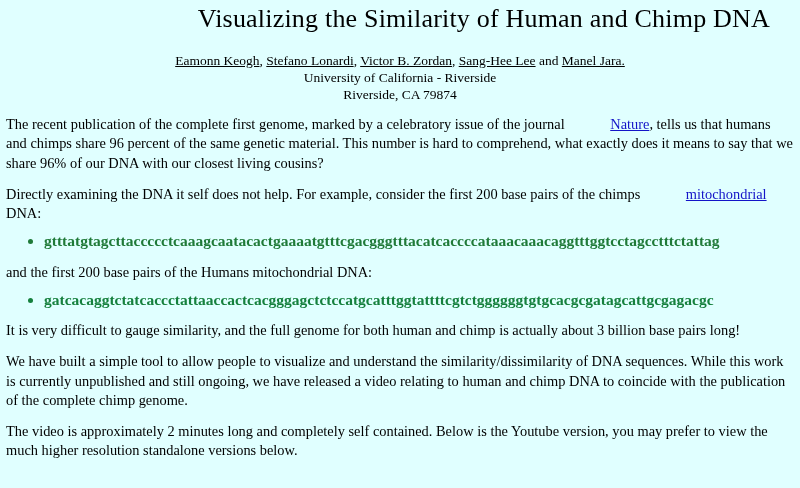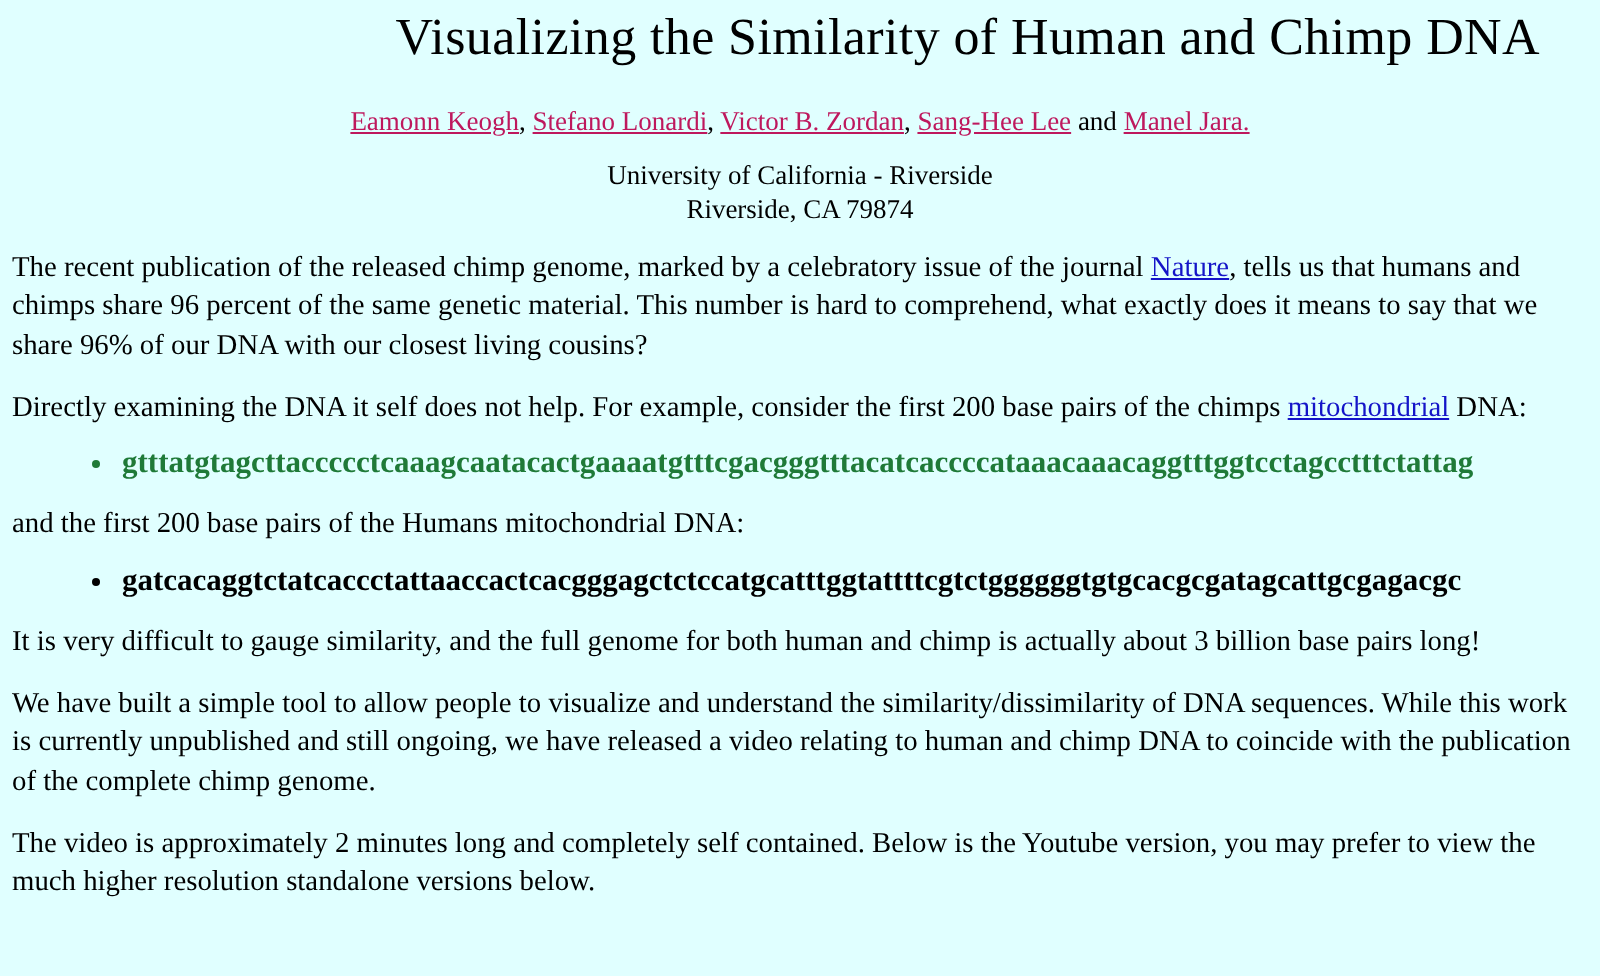--- a/index.html
+++ b/index.html
@@ -28,55 +28,55 @@
     padding: 0;
     letter-spacing: 0.2px;
   }
   .authors {
     text-align: center;
     font-size: 13.5px;
     margin-top: 18px;
     margin-bottom: 0;
   }
   .authors a {
-    color: #be185d;
+    color: #000000;
     text-decoration: underline;
   }
   .affil {
     text-align: center;
     font-size: 13.5px;
-    margin-top: 10px;
     line-height: 1.28;
   }
   p.body-text {
     font-size: 14.4px;
     line-height: 1.33;
     margin: 12px 6px 0 6px;
     text-align: left;
   }
   p.body-text a {
     color: #1414c8;
     text-decoration: underline;
+    margin-left: 42px;
   }
   ul.seq-list {
     margin: 9px 0 0 0;
-    padding-left: 61px;
+    padding-left: 44px;
     list-style-type: disc;
   }
   ul.seq-list li {
     white-space: nowrap;
     font-size: 15.5px;
     font-weight: bold;
     line-height: 1.2;
   }
   li.chimp-seq {
     color: #1f7a38;
   }
   li.human-seq {
-    color: #000000;
+    color: #15803d;
   }
   .seq-text {
     white-space: nowrap;
   }
 </style>
 </head>
 <body>
 
 <div class="page">
 
@@ -84,21 +84,21 @@
 
   <div class="authors">
     <a href="#">Eamonn Keogh</a><span>,  </span><a href="#">Stefano Lonardi</a><span>, </span><a href="#">Victor B. Zordan</a><span>, </span><a href="#">Sang-Hee Lee</a><span> and </span><a href="#">Manel Jara.</a>
   </div>
 
   <div class="affil">
     <div>University of California - Riverside</div>
     <div>Riverside, CA 79874</div>
   </div>
 
-  <p class="body-text"><span>The recent publication of the released chimp genome, marked by a celebratory issue of the journal </span><a href="#">Nature</a><span>, tells us that humans and chimps share 96 percent of the same genetic material. This number is hard to comprehend, what exactly does it means to say that we share 96% of our DNA with our closest living cousins?</span></p>
+  <p class="body-text"><span>The recent publication of the complete first genome, marked by a celebratory issue of the journal </span><a href="#">Nature</a><span>, tells us that humans and chimps share 96 percent of the same genetic material. This number is hard to comprehend, what exactly does it means to say that we share 96% of our DNA with our closest living cousins?</span></p>
 
   <p class="body-text"><span>Directly examining the DNA it self does not help. For example, consider the first 200 base pairs of the chimps </span><a href="#">mitochondrial</a><span> DNA:</span></p>
 
   <ul class="seq-list">
     <li class="chimp-seq"><span class="seq-text">gtttatgtagcttaccccctcaaagcaatacactgaaaatgtttcgacgggtttacatcaccccataaacaaacaggtttggtcctagcctttctattag</span></li>
   </ul>
 
   <p class="body-text">and the first 200 base pairs of the Humans mitochondrial DNA:</p>
 
   <ul class="seq-list">

